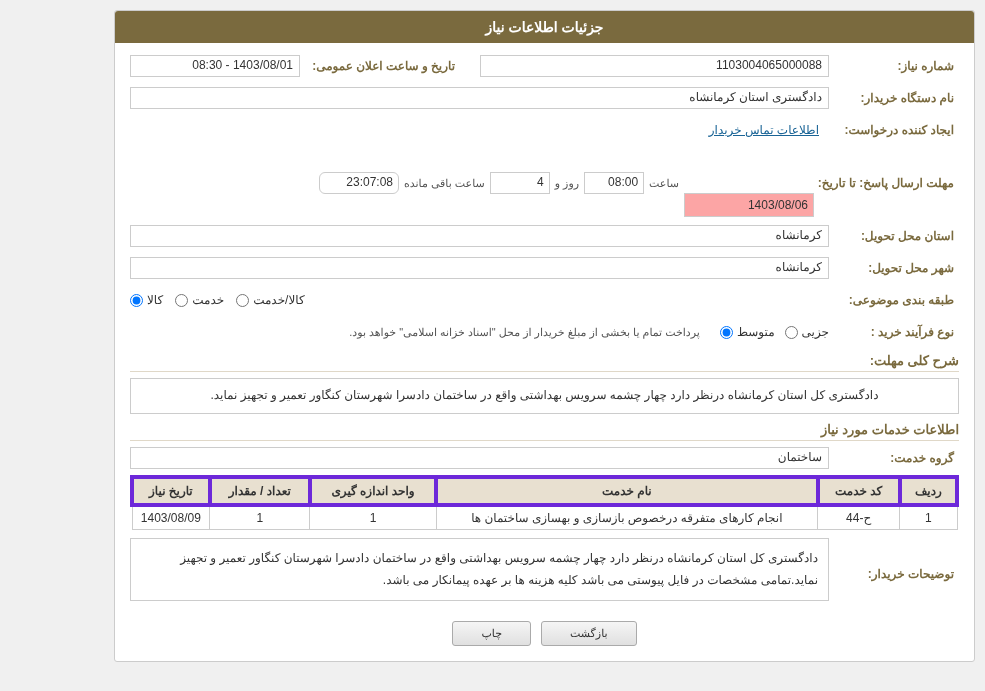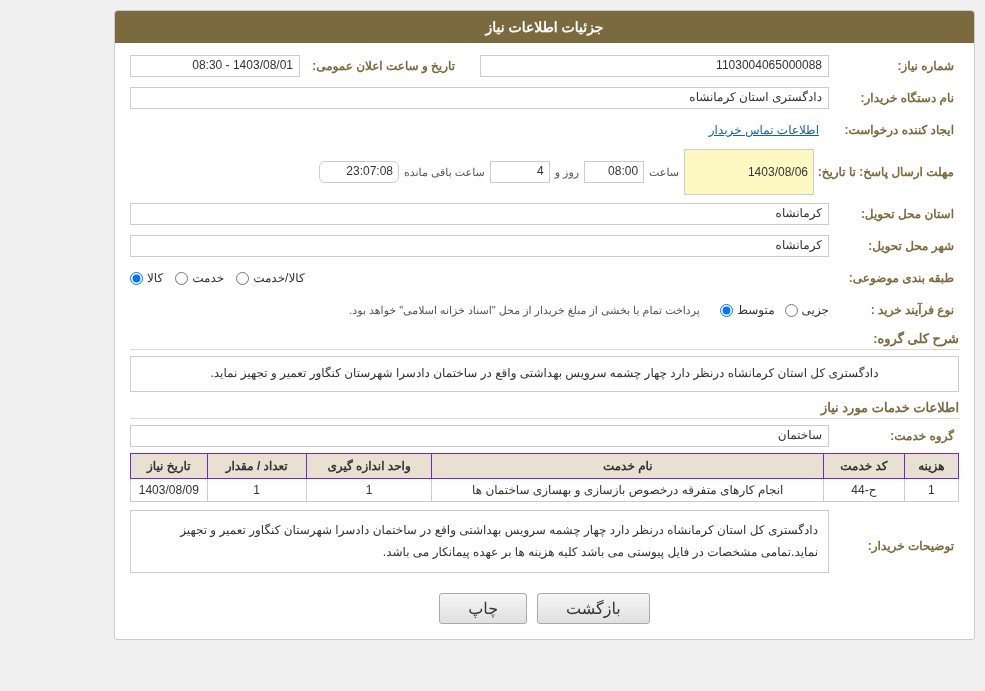--- a/index.html
+++ b/index.html
@@ -67,24 +67,25 @@
     }
     .small-box {
       border: 1px solid #ccc;
       padding: 2px 5px;
       min-height: 22px;
       min-width: 60px;
       background: #fff;
     }
     .big-box {
       border: 1px solid #ccc;
-      padding: 15px 5px;
+      padding: 4px 5px;
       min-height: 22px;
       min-width: 130px;
-      background: #fef9c3;
+      background: #fca5a5;
+      margin-top: 44px;
     }
     .radio-group {
       display: flex;
       align-items: center;
       gap: 12px;
       flex: 1;
       justify-content: flex-end;
       direction: rtl;
     }
     .radio-item {
@@ -117,21 +118,21 @@
       align-items: center;
       margin-bottom: 6px;
     }
     .service-table {
       width: 100%;
       border-collapse: collapse;
       margin-bottom: 8px;
     }
     .service-table th {
       background: #e8e0d0;
-      border: 1px solid #6d28d9;
+      border: 4px solid #6d28d9;
       padding: 5px 8px;
       text-align: center;
       font-size: 12px;
     }
     .service-table td {
       border: 1px solid #ccc;
       padding: 4px 0;
       text-align: center;
       font-size: 12px;
     }
@@ -149,21 +150,21 @@
     }
     .btn-row {
       display: flex;
       justify-content: center;
       gap: 10px;
       margin-top: 10px;
       margin-bottom: 5px;
     }
     .btn {
       padding: 5px 28px;
-      font-size: 16px;
+      font-size: 11px;
       cursor: pointer;
       border: 1px solid #aaa;
       border-radius: 3px;
       font-family: Tahoma, Arial, sans-serif;
     }
     .btn-back {
       background: linear-gradient(to bottom, #f5f5f5, #e0e0e0);
       color: #333;
     }
     .btn-print {
@@ -266,40 +267,40 @@
           </div>
           <div class="radio-item">
             <span>متوسط</span>
             <input type="radio" name="process" checked="" style="">
           </div>
           <span style="color:#555;font-size:11px;margin-right:10px;">پرداخت تمام یا بخشی از مبلغ خریدار از محل "اسناد خزانه اسلامی" خواهد بود.</span>
         </div>
       </div>
 
       <div style="margin-top:8px;">
-        <div class="section-title">شرح کلی گروه:</div>
+        <div class="section-title">شرح کلی مهلت:</div>
         <div class="description-box">
           <span>دادگستری کل استان کرمانشاه درنظر دارد چهار چشمه سرویس بهداشتی واقع در ساختمان دادسرا شهرستان کنگاور  تعمیر و تجهیز نماید.</span>
         </div>
       </div>
 
       <div>
         <div class="section-title">اطلاعات خدمات مورد نیاز</div>
 
         <div class="group-row">
           <span class="label">گروه خدمت:</span>
           <div class="value-box">
             <span>ساختمان</span>
           </div>
         </div>
 
         <table class="service-table">
           <thead>
             <tr>
-              <th>هزینه</th>
+              <th>ردیف</th>
               <th>کد خدمت</th>
               <th>نام خدمت</th>
               <th>واحد اندازه گیری</th>
               <th>تعداد / مقدار</th>
               <th>تاریخ نیاز</th>
             </tr>
           </thead>
           <tbody id="service-table-body">
           <tr>
                 <td>1</td>

